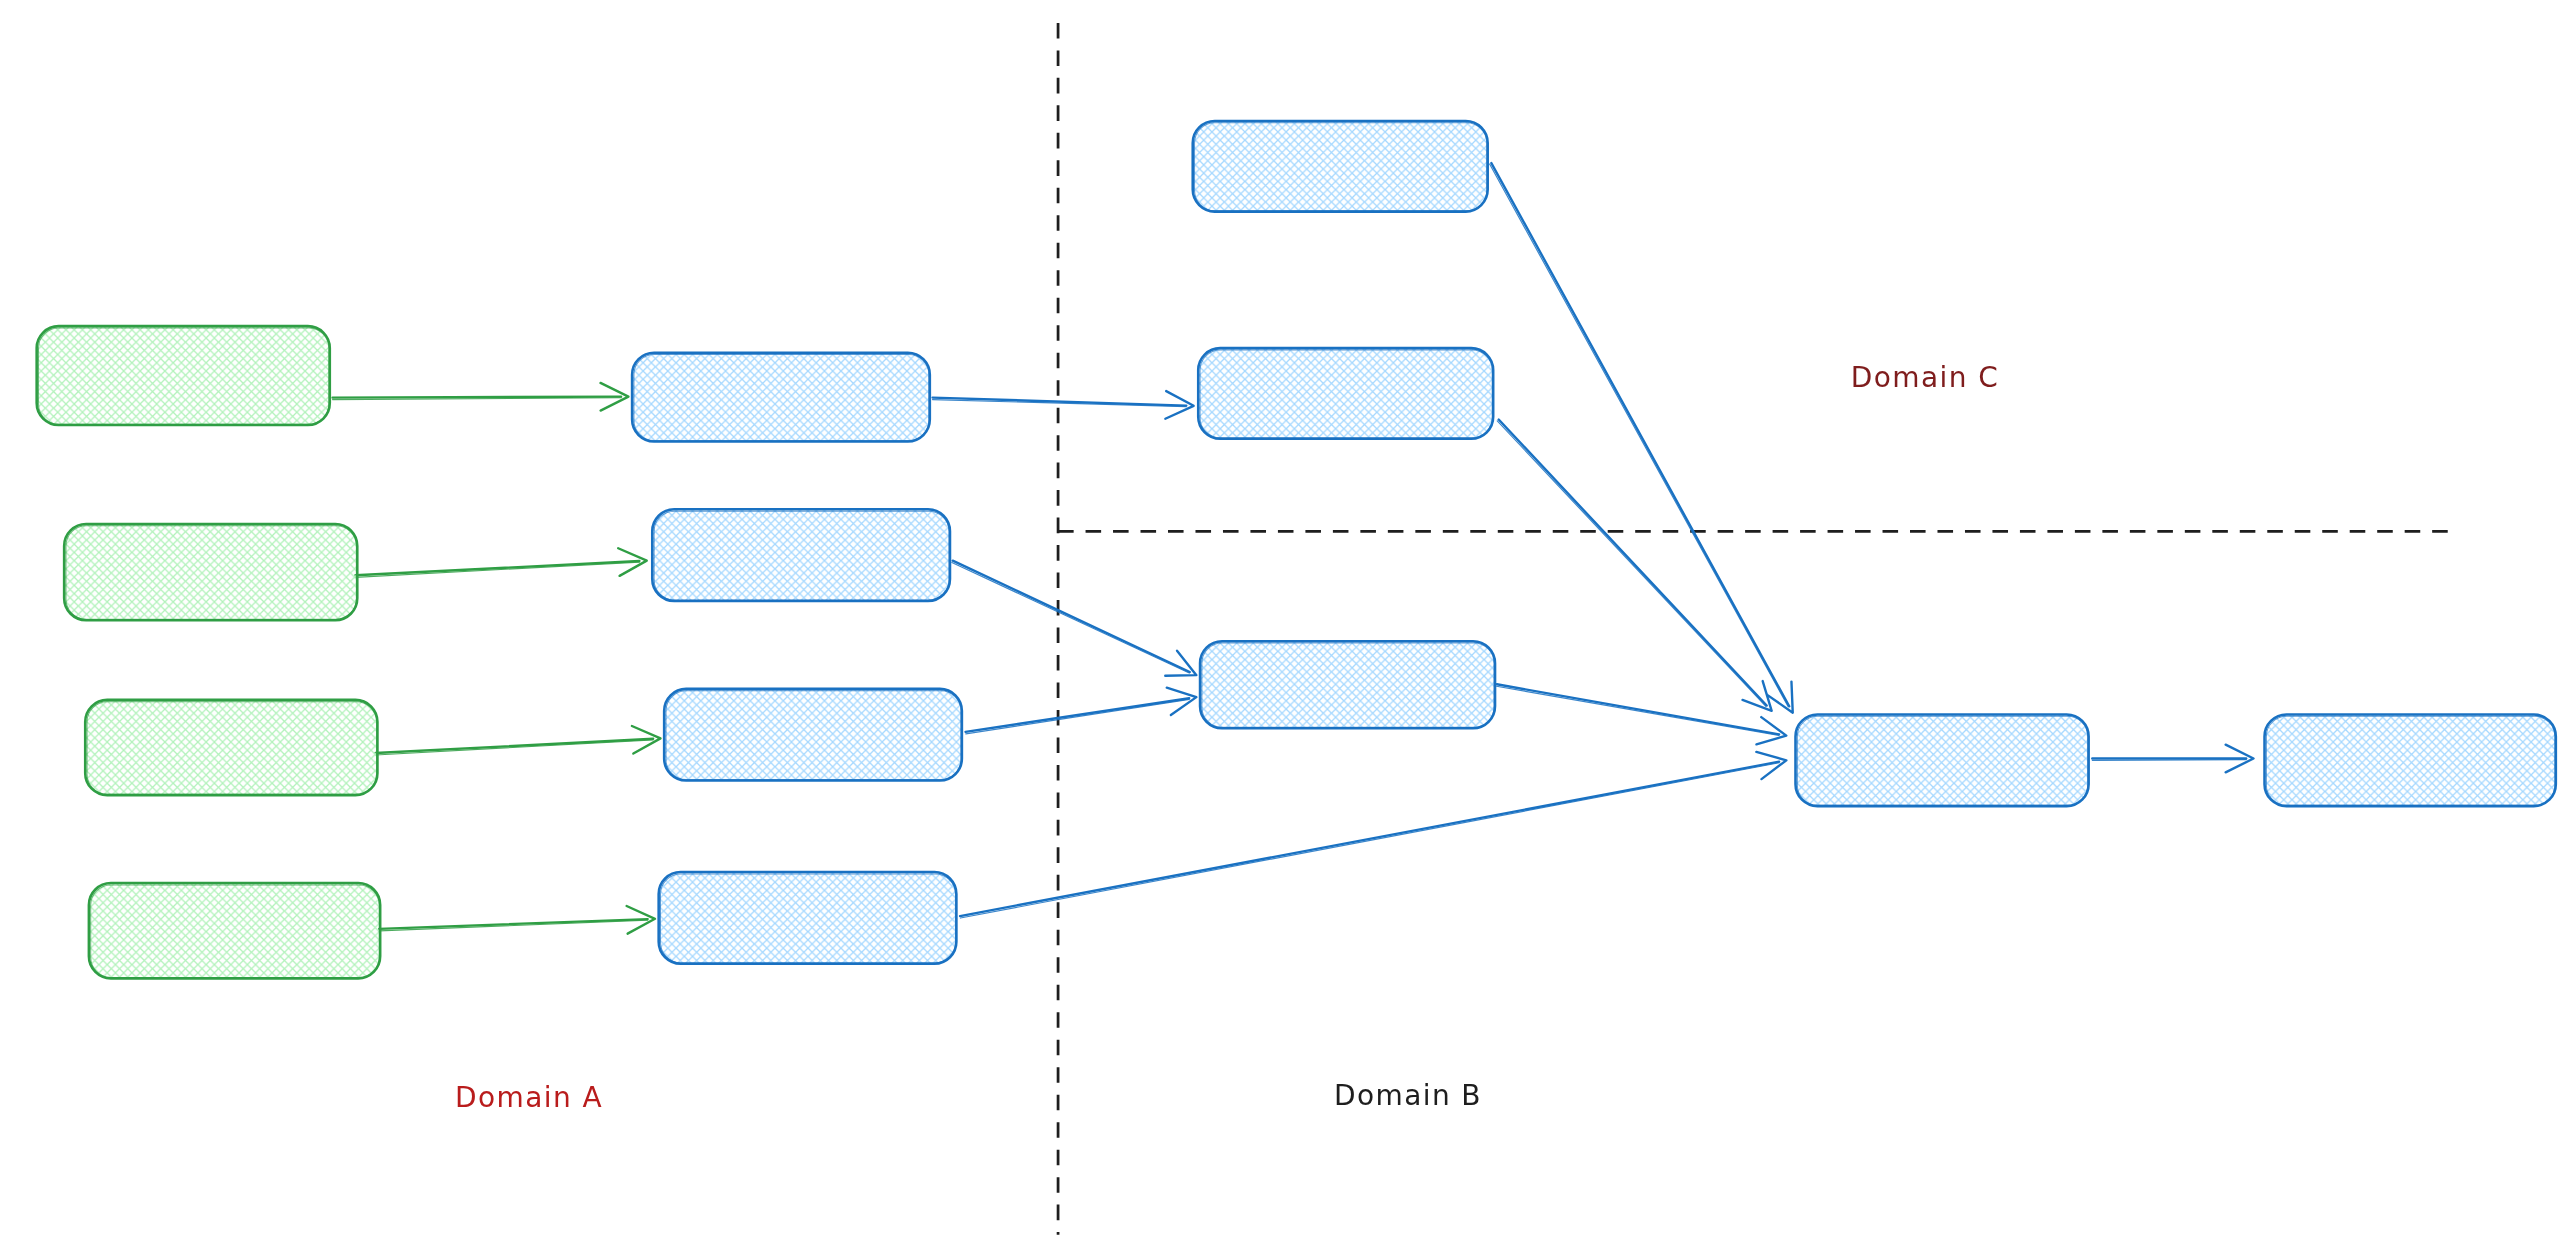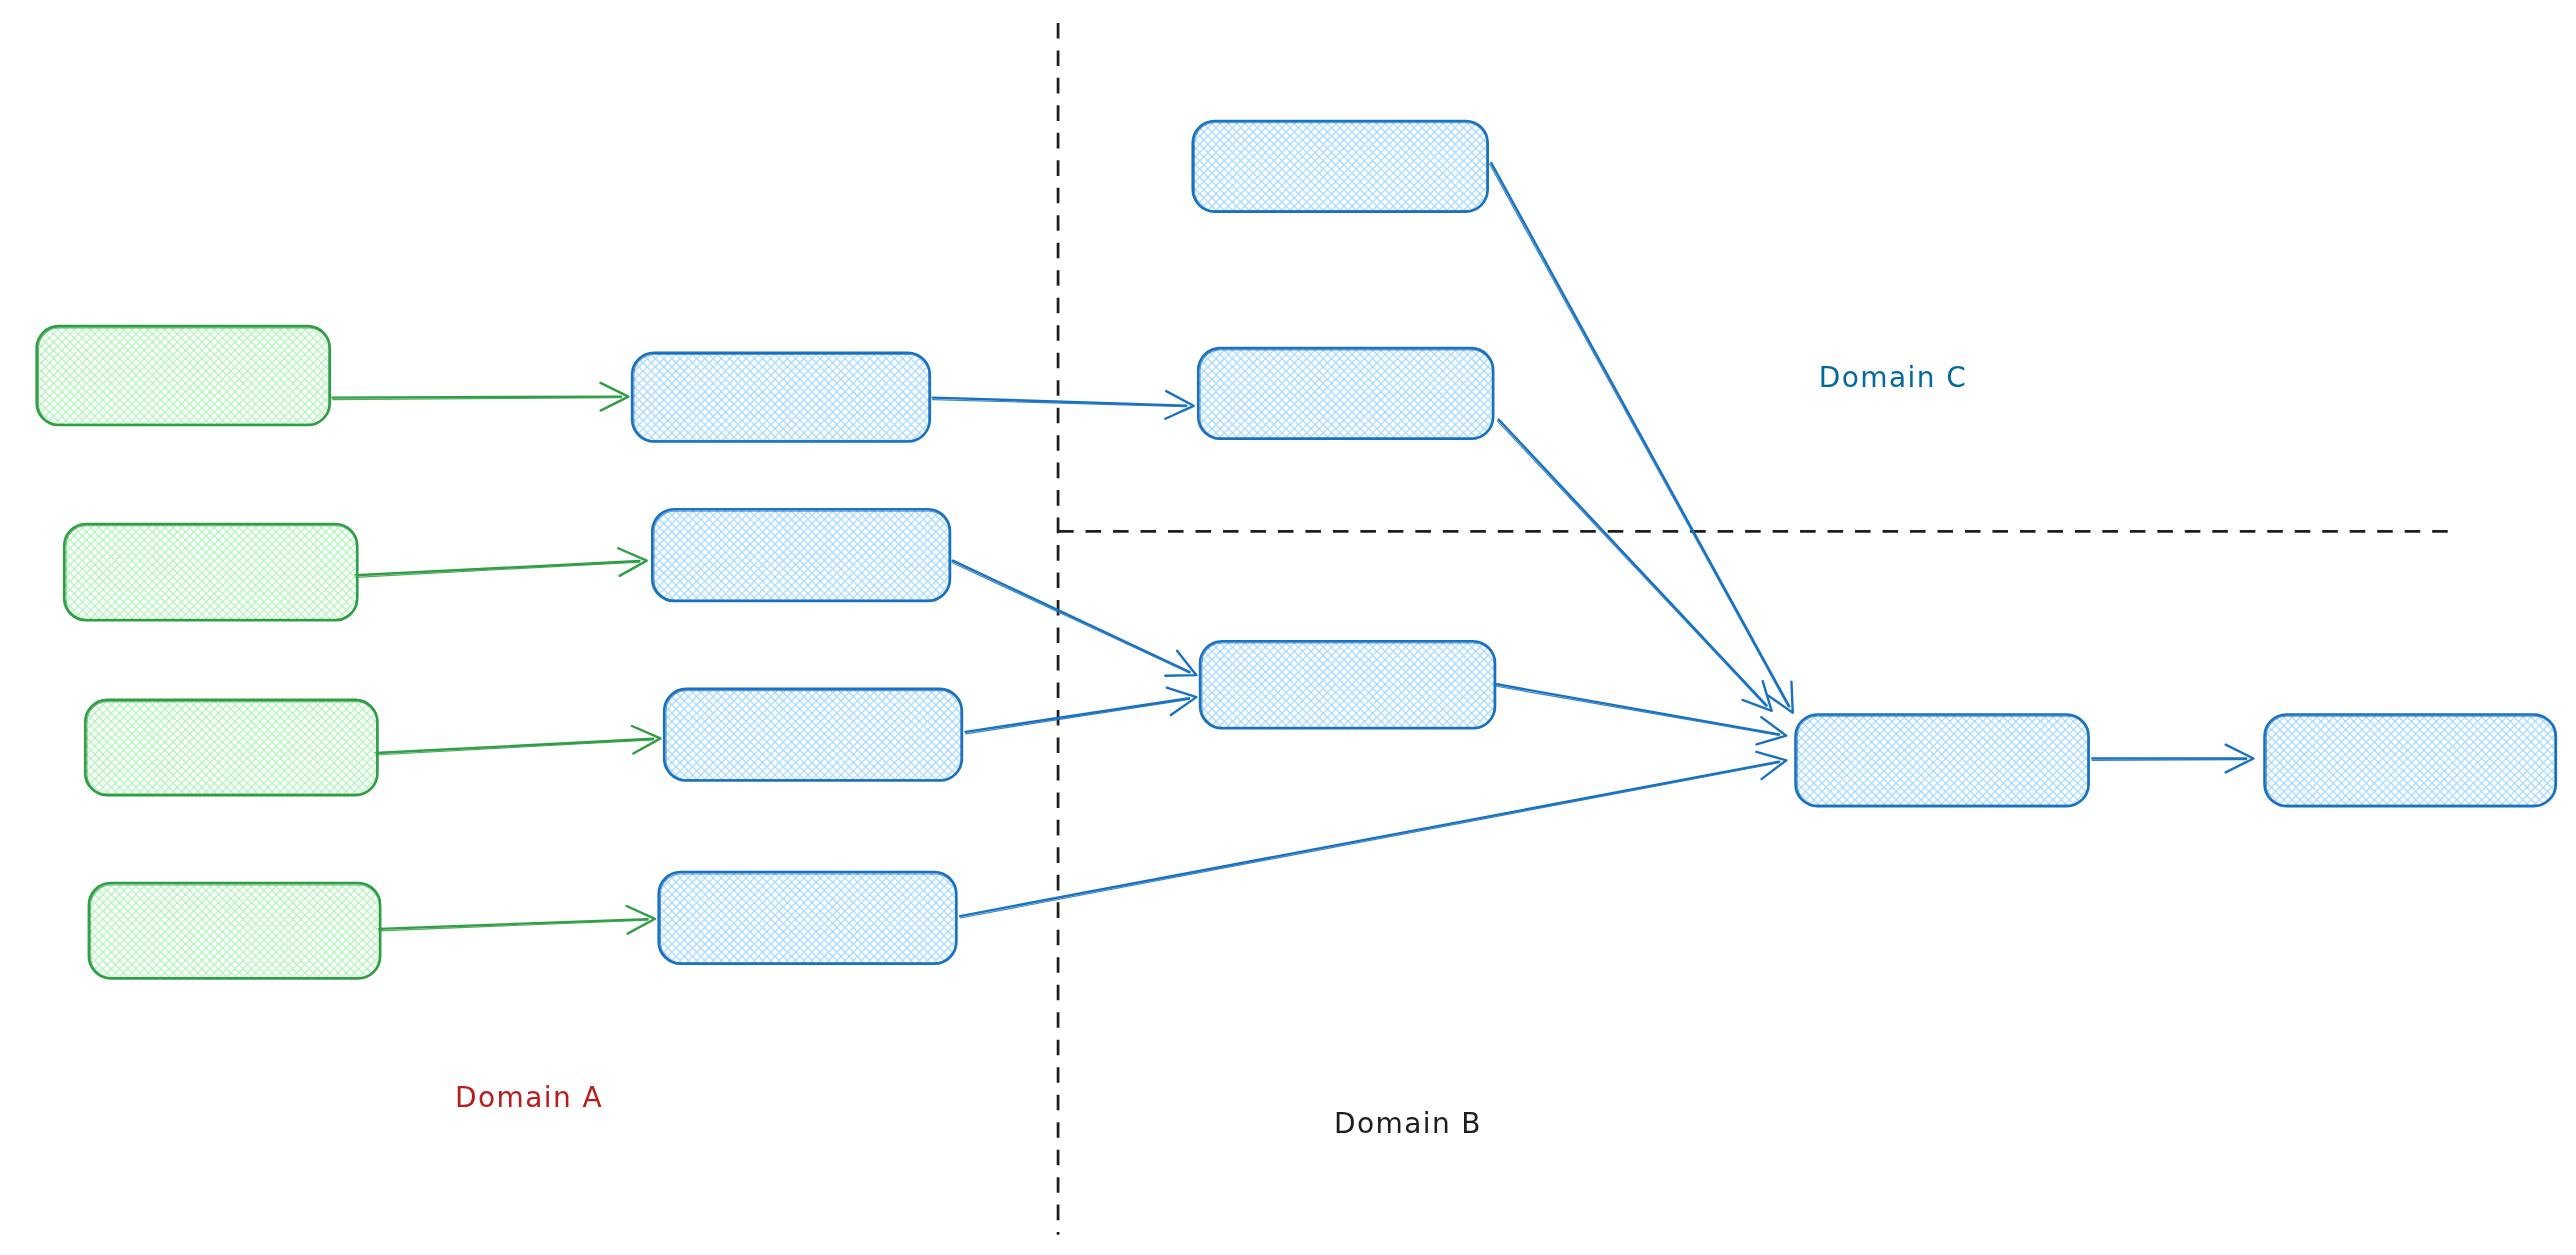--- a/index.html
+++ b/index.html
@@ -16,21 +16,21 @@
     position: absolute;
     transform: translate(-50%, -50%);
     font-size: 28px;
     font-weight: 500;
     letter-spacing: 1.4px;
     color: #1e1e1e;
     white-space: nowrap;
     user-select: none;
   }
   .label-a { left: 529px;  top: 1097px; }
-  .label-b { left: 1408px; top: 1123px; }
+  .label-b { left: 1408px; top: 1095px; }
   .label-c { left: 1893px; top: 377px; }
 </style>
 </head>
 <body>
 
 <div class="canvas">
   <svg class="diagram-layer" width="2576" height="1255" viewBox="0 0 2812 1370">
     <defs>
       <pattern id="hatch-green" width="9" height="9" patternUnits="userSpaceOnUse">
         <path class="hatch-path-green" d="M0 0 L9 9 M9 0 L0 9" fill="none" stroke="#b2f2bb" stroke-width="1.4"></path>
@@ -156,15 +156,15 @@
         </g>
         <g>
           <rect x="2472" y="780" width="318" height="100" rx="24" ry="24" fill="url(#hatch-blue)" stroke="#1971c2" stroke-width="2.8"></rect>
           <rect x="2474" y="782" width="315" height="97" rx="22" ry="22" fill="none" stroke="#1971c2" stroke-width="1.1" opacity="0.7"></rect>
         </g>
       </g>
   </svg>
 
   <div class="domain-label label-a" style="color: #b91c1c;">Domain A</div>
   <div class="domain-label label-b" style="color: rgb(30, 30, 30);">Domain B</div>
-  <div class="domain-label label-c" style="color: #0369a1;">Domain C</div>
+  <div class="domain-label label-c" style="color: #7f1d1d; margin-left: 32px;">Domain C</div>
 </div>
 
 
 </body></html>

